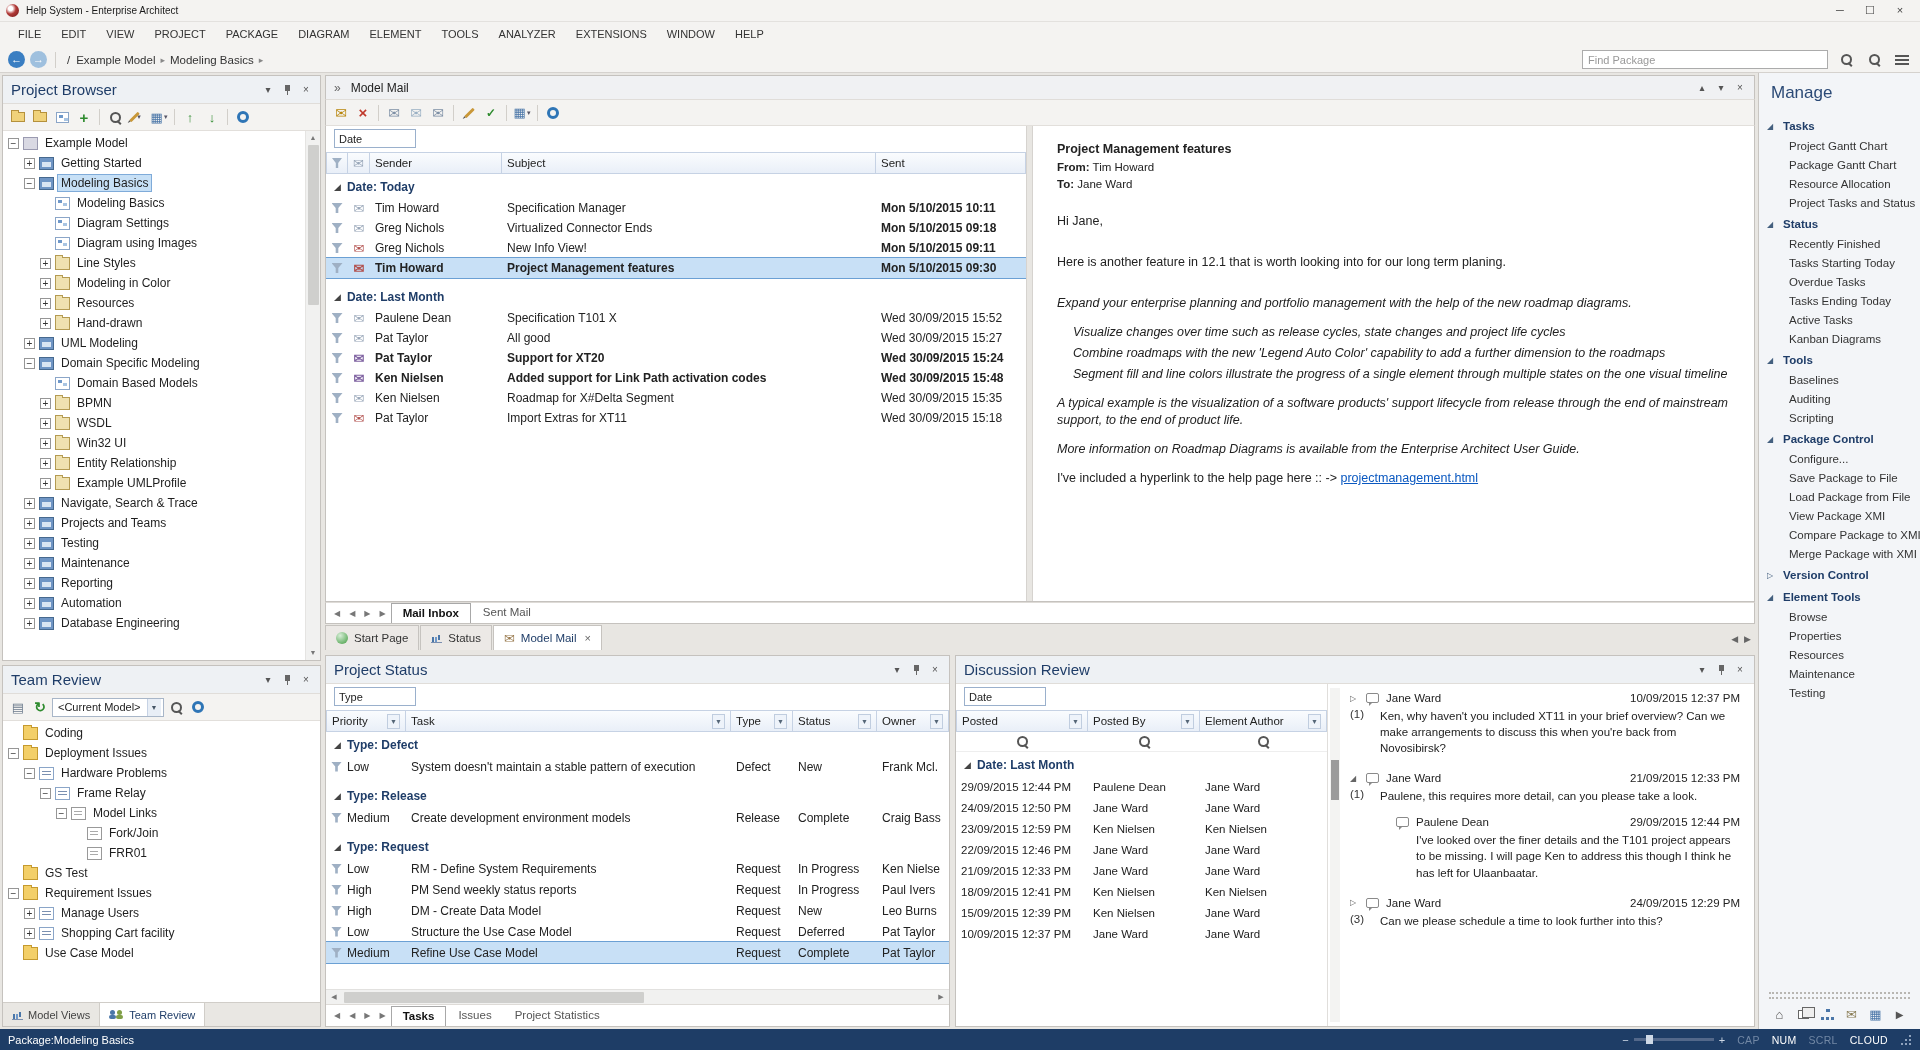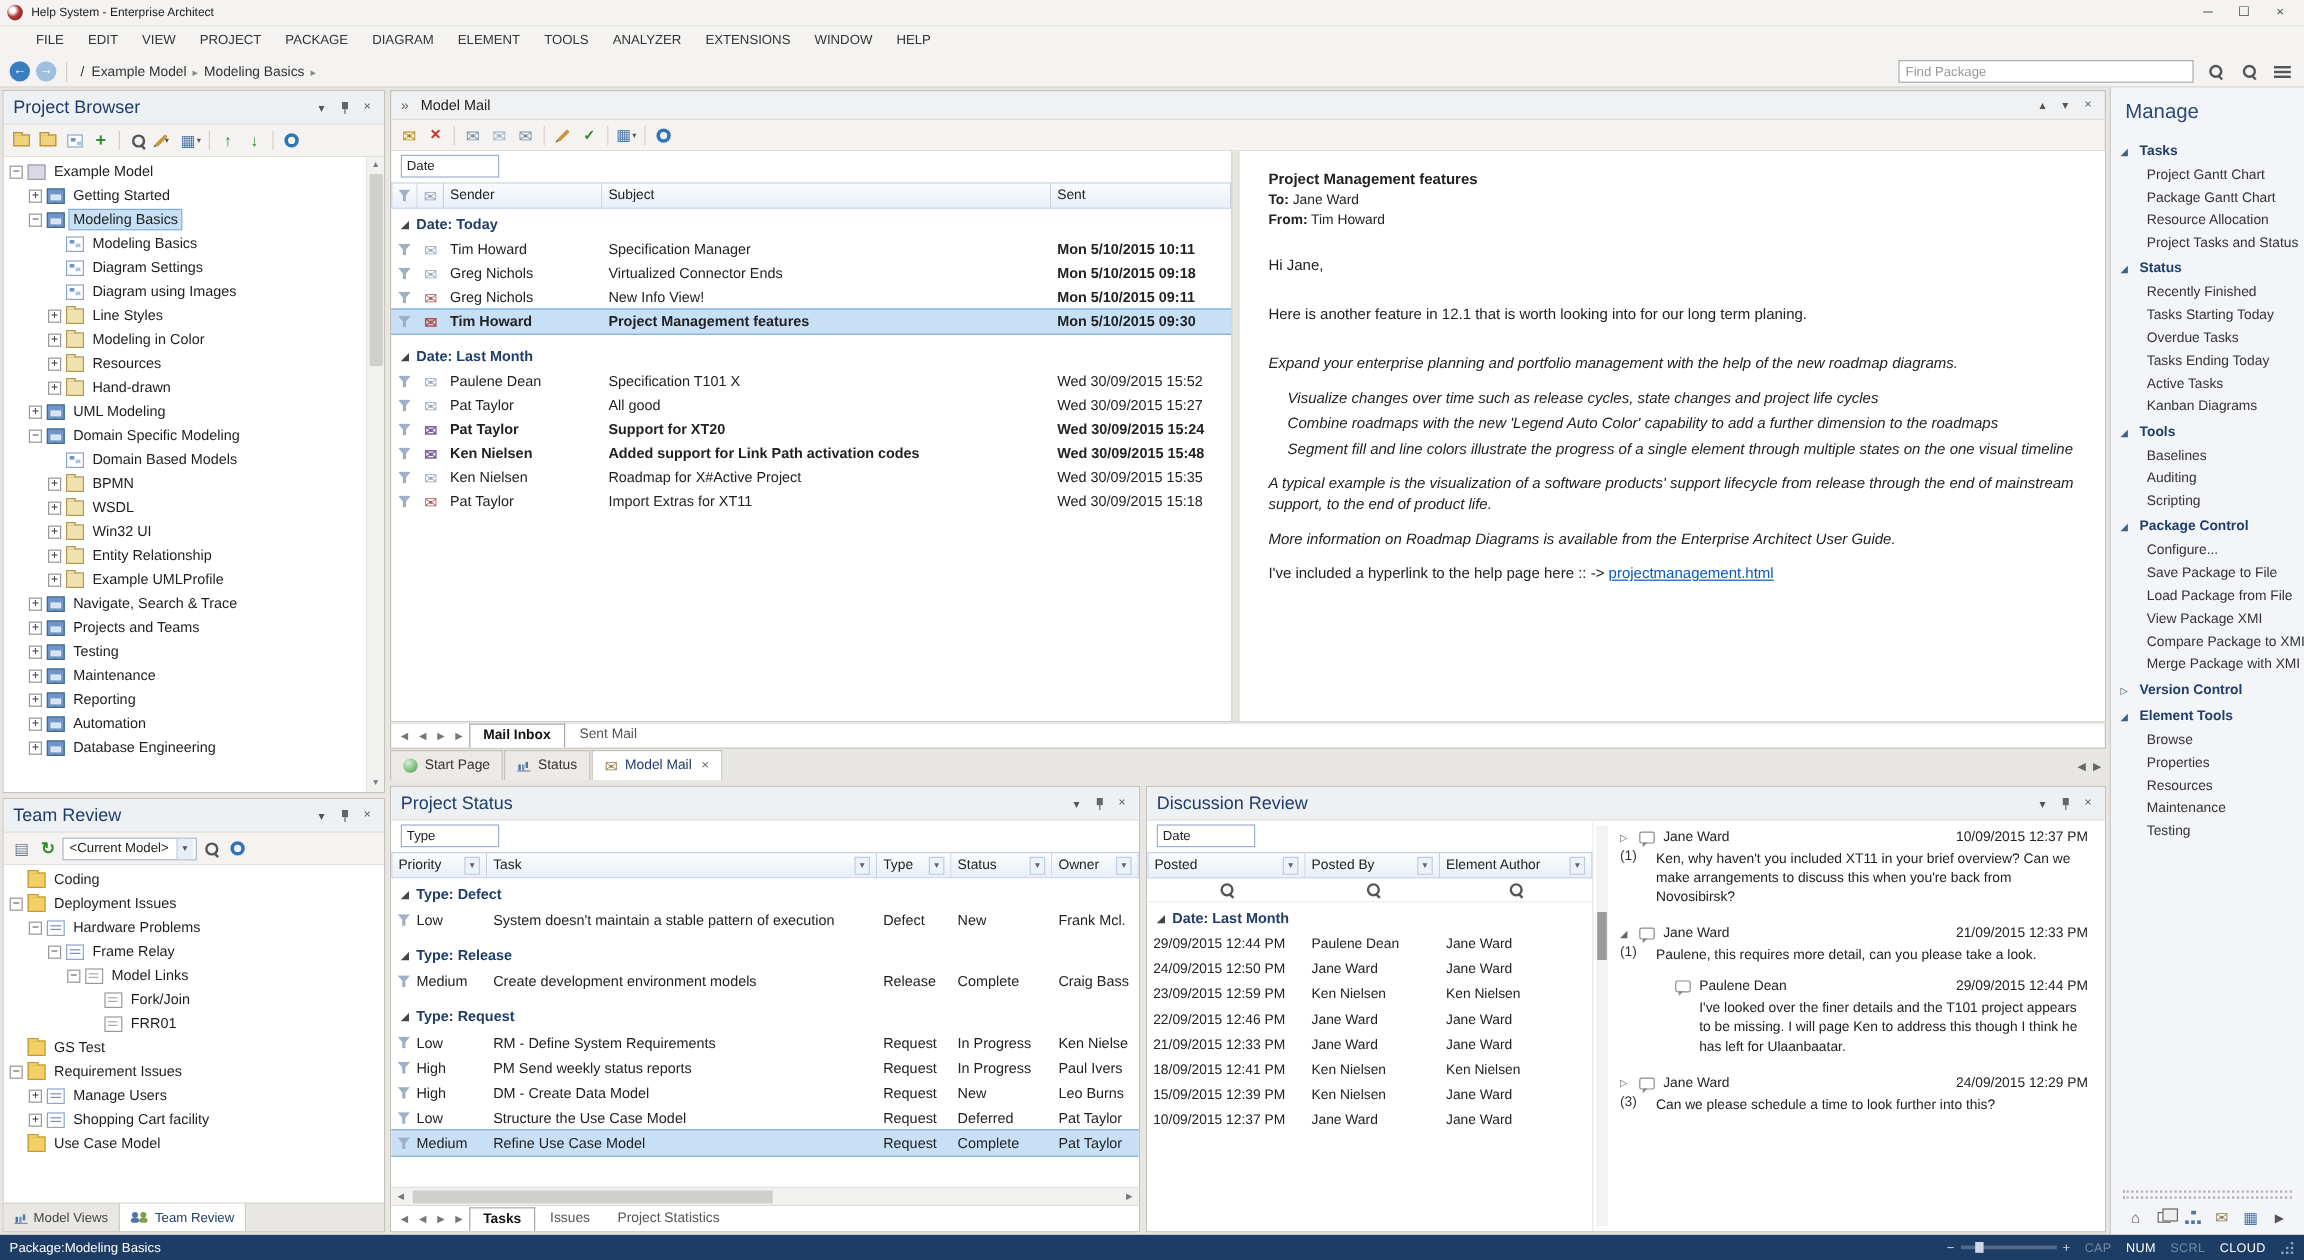--- a/index.html
+++ b/index.html
@@ -7,21 +7,21 @@
 body{font-family:"Liberation Sans",sans-serif;font-size:12px;color:#222;background:#e8e6e2;position:relative;}
 .bold{font-weight:bold;}
 
 
 .titlebar{height:22px;background:#f4f3f1;display:flex;align-items:center;padding:0 6px;border-bottom:1px solid #e3e1de;}
 .ea-logo{width:13px;height:13px;border-radius:50%;background:radial-gradient(circle at 35% 35%,#fff 0 18%,#b23b38 45%,#6e1513 100%);margin-right:7px;flex:0 0 auto;}
 .title-text{font-size:10px;color:#1a1a1a;}
 .win-buttons{margin-left:auto;display:flex;gap:2px;}
 .win-btn{width:28px;height:18px;text-align:center;line-height:17px;font-size:11px;color:#444;}
 
-.menubar{height:25px;background:#f4f3f1;display:flex;align-items:center;padding-left:20px;}
+.menubar{height:25px;background:#f4f3f1;display:flex;align-items:center;padding-left:8px;}
 .menu-item{padding:0 10px;font-size:11px;color:#333;line-height:25px;}
 
 .topbar{height:26px;background:#f4f3f1;border-bottom:1px solid #d5d2ce;display:flex;align-items:center;padding:0 8px;gap:5px;}
 .nav-circle{width:17px;height:17px;border-radius:50%;color:#fff;font-size:11px;line-height:16px;text-align:center;flex:0 0 auto;}
 .nav-back{background:#3a7ec2;}
 .nav-fwd{background:#9fc0de;}
 .crumbs{display:flex;align-items:center;}
 .crumb{color:#333;padding:0 3px;font-size:11.5px;}
 .crumb-sep{color:#888;font-size:9px;padding:0 2px;}
 .topbar-right{margin-left:auto;display:flex;align-items:center;gap:8px;}
@@ -698,41 +698,41 @@
                 <span class="mcell c-sent bold">Wed 30/09/2015 15:48</span>
               </div>
               <div class="mrow">
                 <span class="mcell ic">
                   <span class="sh-funnel"></span>
                 </span>
                 <span class="mcell ic">
                   <span class="env env-read">✉</span>
                 </span>
                 <span class="mcell c-sender">Ken Nielsen</span>
-                <span class="mcell c-subject">Roadmap for X#Active Project</span>
+                <span class="mcell c-subject">Roadmap for X#Delta Segment</span>
                 <span class="mcell c-sent">Wed 30/09/2015 15:35</span>
               </div>
               <div class="mrow">
                 <span class="mcell ic">
                   <span class="sh-funnel"></span>
                 </span>
                 <span class="mcell ic">
                   <span class="env env-red">✉</span>
                 </span>
                 <span class="mcell c-sender">Pat Taylor</span>
                 <span class="mcell c-subject">Import Extras for XT11</span>
                 <span class="mcell c-sent">Wed 30/09/2015 15:18</span>
               </div>
             </div>
         </div>
         <div class="mail-split"></div>
         <div class="mail-preview">
           <div class="pv-title">Project Management features</div>
+          <div class="pv-meta"><b>From:</b> <span>Tim Howard</span></div>
           <div class="pv-meta"><b>To:</b> <span>Jane Ward</span></div>
-          <div class="pv-meta"><b>From:</b> <span>Tim Howard</span></div>
           <div class="pv-body" id="pv-body">
               <div class="pv-p normal">Hi Jane,</div>
               <div class="pv-p normal">Here is another feature in 12.1 that is worth looking into for our long term planing.</div>
               <div class="pv-p italic">Expand your enterprise planning and portfolio management with the help of the new roadmap diagrams.</div>
               <div class="pv-p italic-indent">Visualize changes over time such as release cycles, state changes and project life cycles</div>
               <div class="pv-p italic-indent">Combine roadmaps with the new 'Legend Auto Color' capability to add a further dimension to the roadmaps</div>
               <div class="pv-p italic-indent">Segment fill and line colors illustrate the progress of a single element through multiple states on the one visual timeline</div>
               <div class="pv-p italic">A typical example is the visualization of a software products' support lifecycle from release through the end of mainstream support, to the end of product life.</div>
               <div class="pv-p italic">More information on Roadmap Diagrams is available from the Enterprise Architect User Guide.</div>
               <div class="pv-p normal">I've included a hyperlink to the help page here :: -&gt; <span class="pv-link">projectmanagement.html</span></div>

